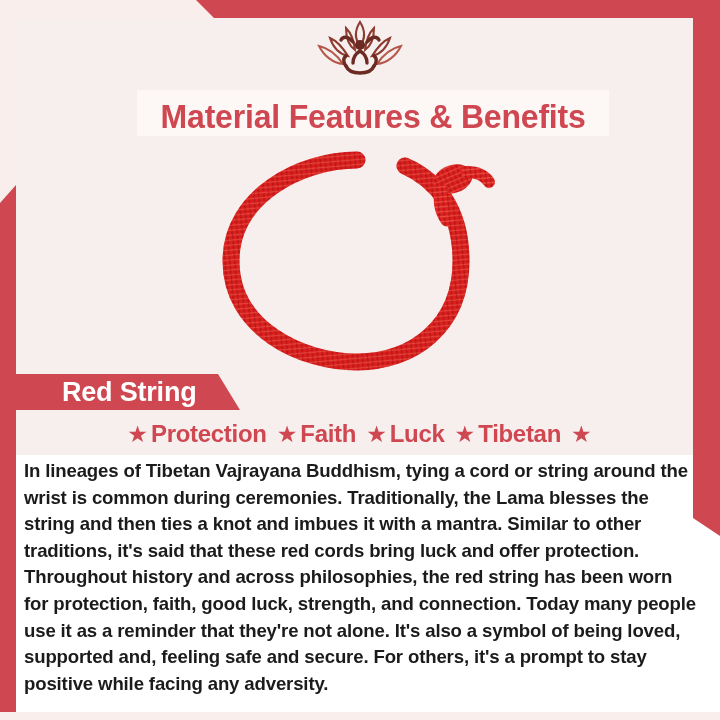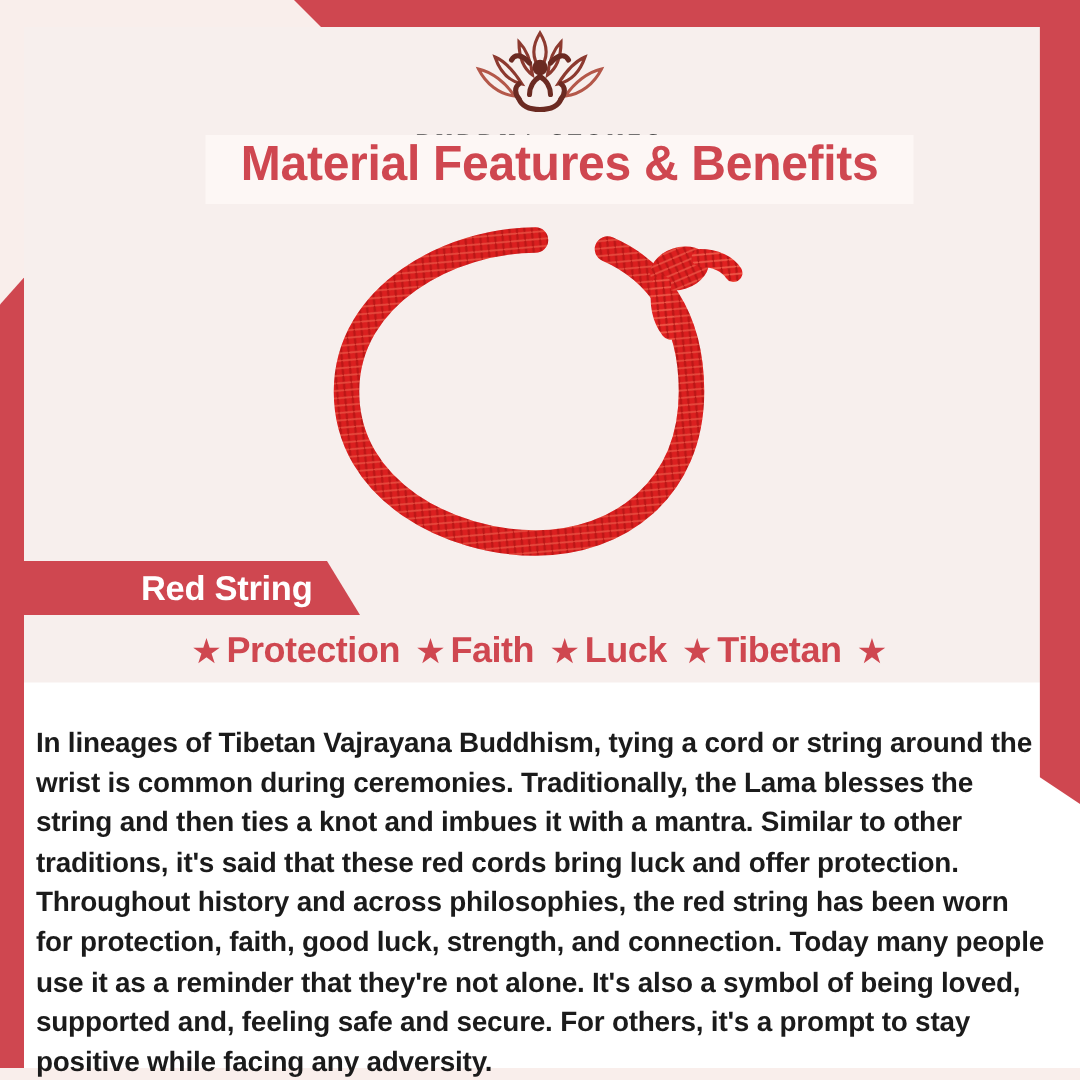--- a/index.html
+++ b/index.html
@@ -99,21 +99,21 @@
 
   
   .title-band {
     position: absolute;
     left: 137px;
     top: 90px;
     width: 472px;
     height: 46px;
     background: #fdf7f5;
     display: flex;
-    align-items: flex-start;
+    align-items: flex-end;
     justify-content: center;
   }
   .title-text {
     font-family: "Liberation Sans Narrow", "Liberation Sans", sans-serif;
     font-weight: bold;
     font-size: 33px;
     color: #cf4750;
     letter-spacing: -0.2px;
     white-space: nowrap;
     transform: scaleX(0.97);
@@ -140,25 +140,25 @@
     left: 0;
     top: 374px;
     width: 240px;
     height: 36px;
     background: #cf4750;
     clip-path: polygon(0 0, 218px 0, 240px 36px, 0 36px);
     display: flex;
     align-items: center;
   }
   .name-banner-label {
-    margin-left: 94px;
+    margin-left: 62px;
     color: #ffffff;
     font-family: "Liberation Sans Narrow", "Liberation Sans", sans-serif;
     font-weight: bold;
-    font-size: 23px;
+    font-size: 27px;
     letter-spacing: -0.2px;
     white-space: nowrap;
   }
 
   
   .features {
     position: absolute;
     left: 16px;
     top: 420px;
     width: 690px;
@@ -193,21 +193,20 @@
     left: 24px;
     top: 458px;
     width: 672px;
     font-family: "Liberation Sans Narrow", "Liberation Sans", sans-serif;
     font-weight: bold;
     font-size: 18.6px;
     line-height: 26.6px;
     color: #1b1b1b;
     letter-spacing: -0.15px;
     text-align: left;
-    margin-top: 24px;
   }
 </style>
 </head>
 <body>
 
 <div class="poster">
 
   <div class="panel"></div>
   <div class="panel-lower"></div>
   <div class="band-top"></div>

